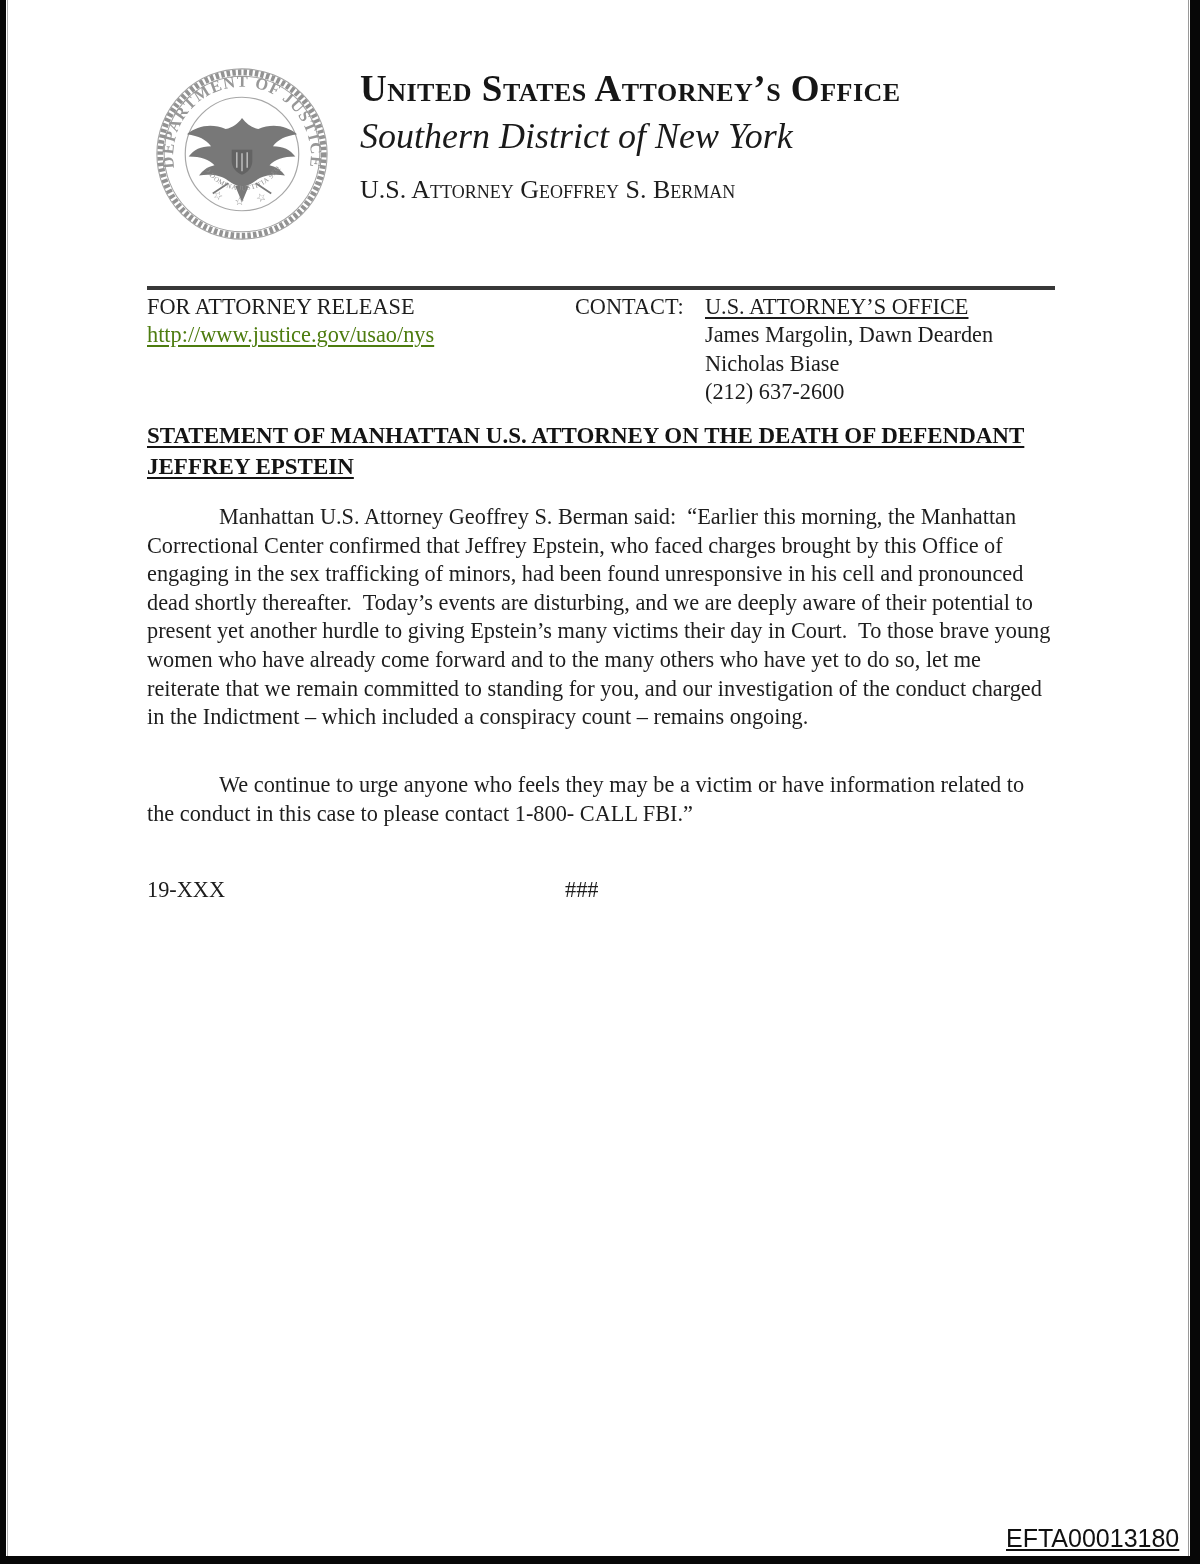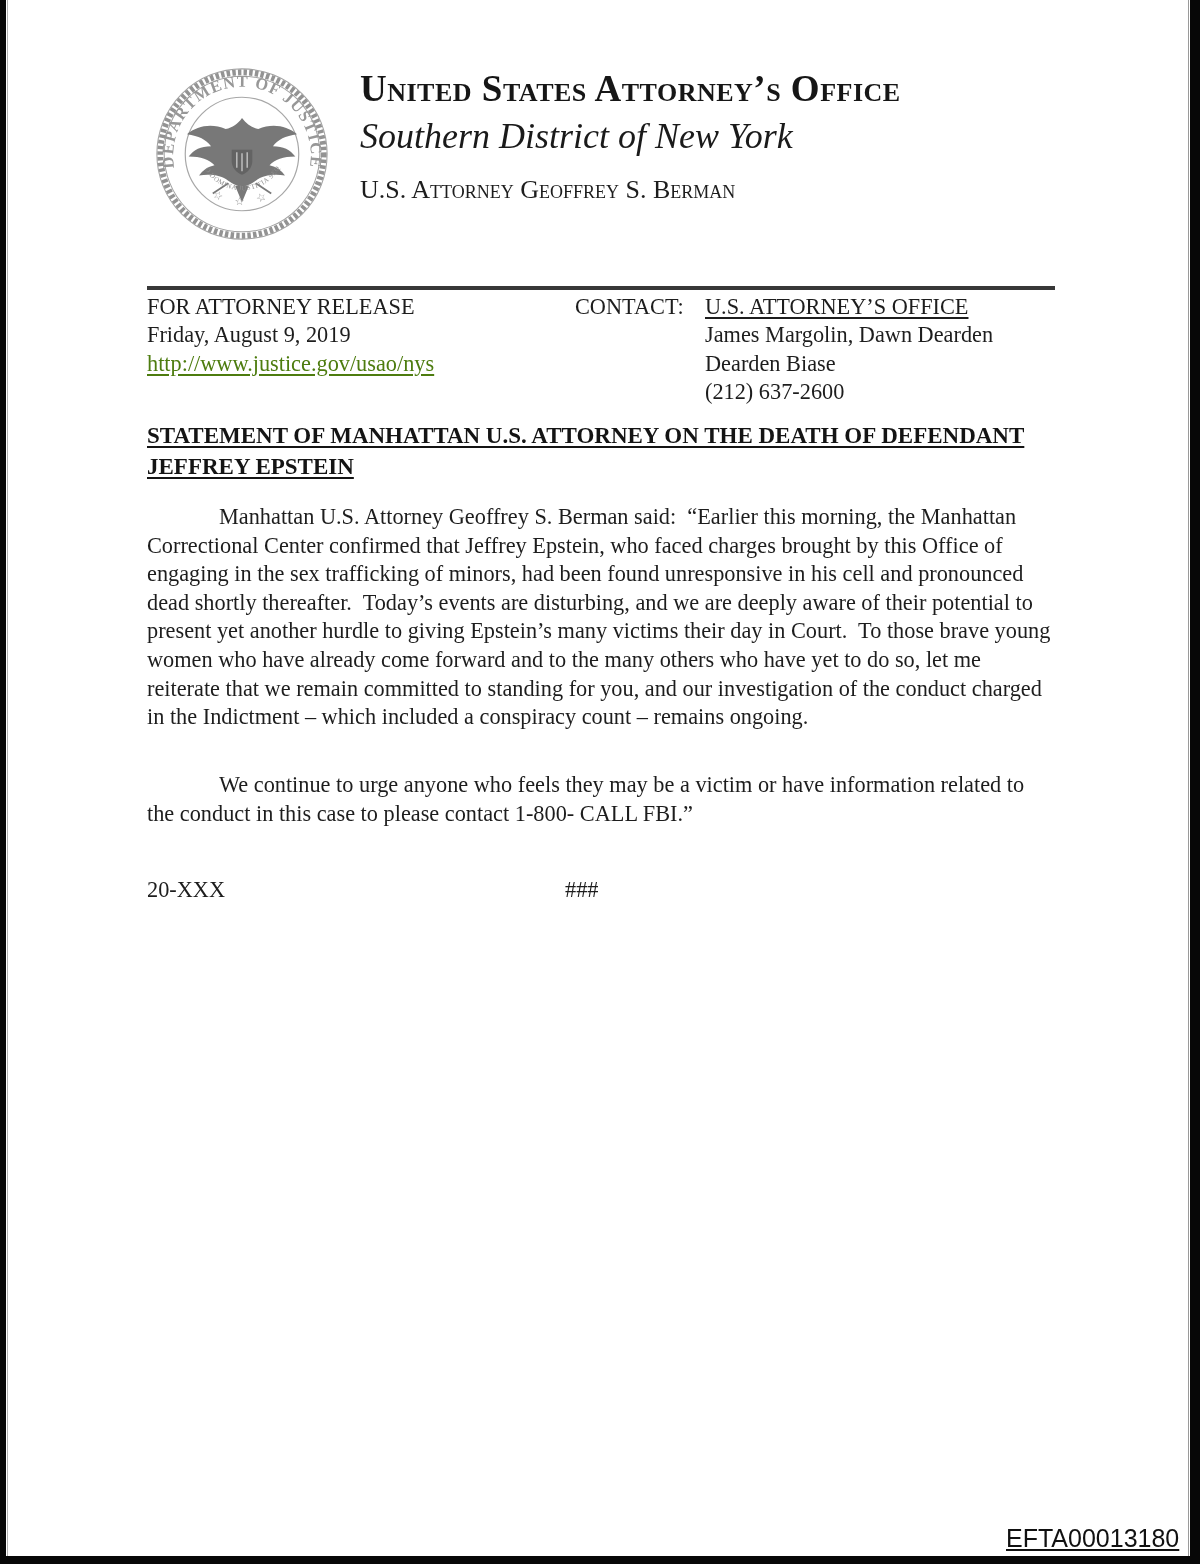--- a/index.html
+++ b/index.html
@@ -134,39 +134,38 @@
   <div class="hdr">
     <div class="hdr-office">United States Attorney’s Office</div>
     <div class="hdr-district">Southern District of New York</div>
     <div class="hdr-attorney">U.S. Attorney Geoffrey S. Berman</div>
   </div>
 
   <div class="rule"></div>
 
   <div class="release-left">
     <div>FOR ATTORNEY RELEASE</div>
-    <div>Friday, August 9, 2019</div>
     <div><a class="doclink" href="#" style="color:#4d7c0f">http://www.justice.gov/usao/nys</a></div>
   </div>
 
   <div class="contact-label">CONTACT:</div>
 
   <div class="contact-col">
     <div class="u">U.S. ATTORNEY’S OFFICE</div>
     <div>James Margolin, Dawn Dearden</div>
-    <div>Dearden Biase</div>
+    <div>Nicholas Biase</div>
     <div>(212) 637-2600</div>
   </div>
 
   <div class="stmt-title">
     <div>STATEMENT OF MANHATTAN U.S. ATTORNEY ON THE DEATH OF DEFENDANT</div>
     <div>JEFFREY EPSTEIN</div>
   </div>
 
   <p class="para para-1">Manhattan U.S. Attorney Geoffrey S. Berman said:  “Earlier this morning, the Manhattan Correctional Center confirmed that Jeffrey Epstein, who faced charges brought by this Office of engaging in the sex trafficking of minors, had been found unresponsive in his cell and pronounced dead shortly thereafter.  Today’s events are disturbing, and we are deeply aware of their potential to present yet another hurdle to giving Epstein’s many victims their day in Court.  To those brave young women who have already come forward and to the many others who have yet to do so, let me reiterate that we remain committed to standing for you, and our investigation of the conduct charged in the Indictment – which included a conspiracy count – remains ongoing.</p>
   <p class="para para-2">We continue to urge anyone who feels they may be a victim or have information related to the conduct in this case to please contact 1-800- CALL FBI.”</p>
 
-  <div class="footer-number">20-XXX</div>
+  <div class="footer-number">19-XXX</div>
   <div class="footer-end">###</div>
 
   <div class="bates">EFTA00013180</div>
 
 </div>
 
 </body></html>

